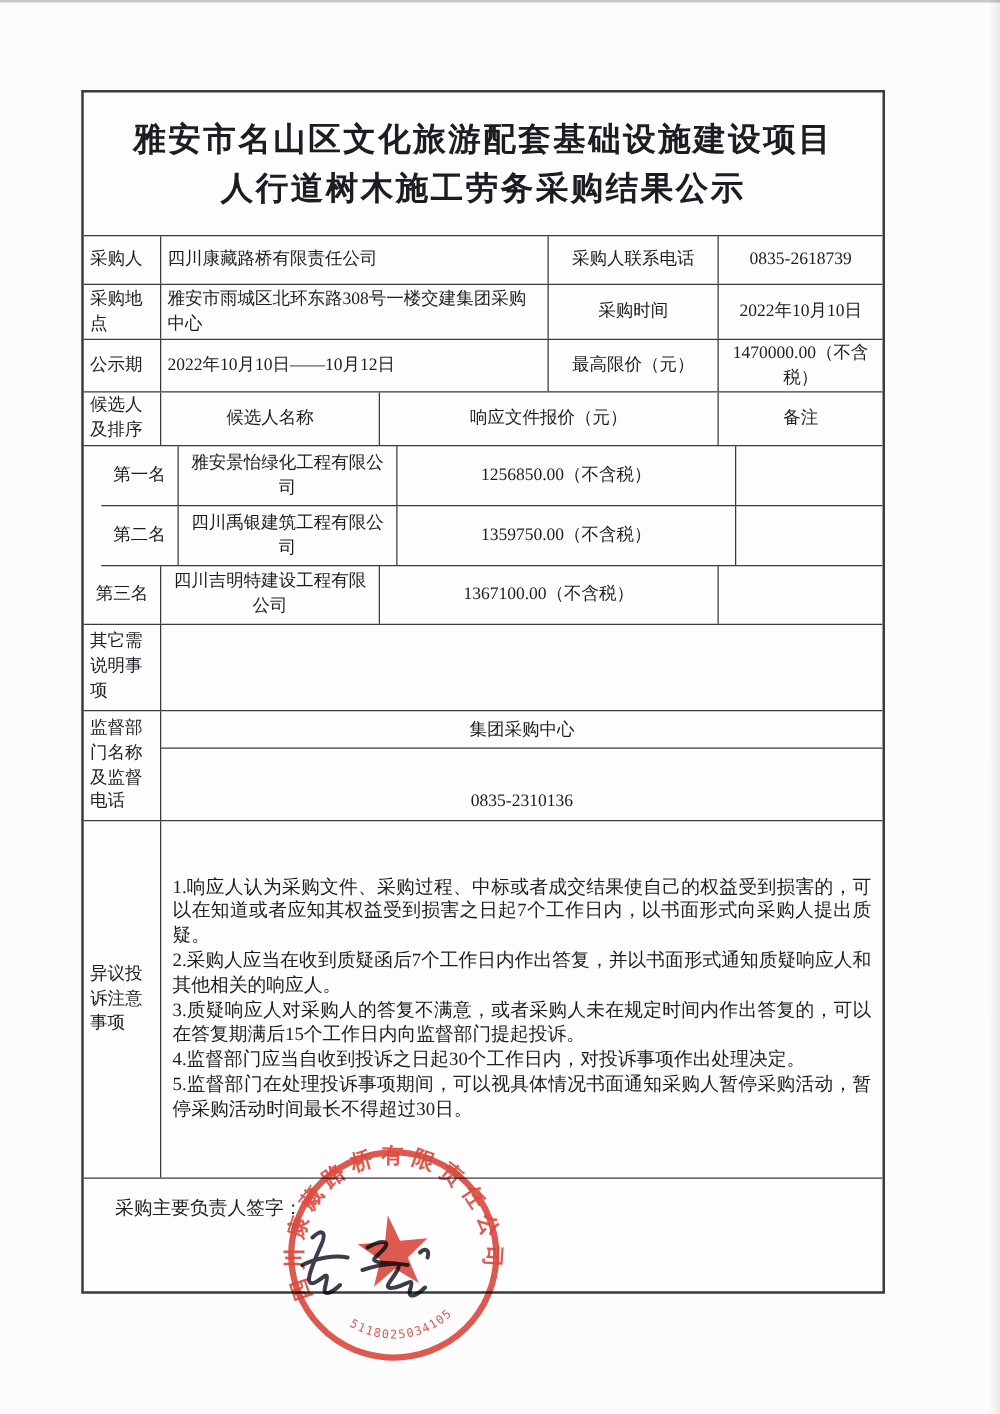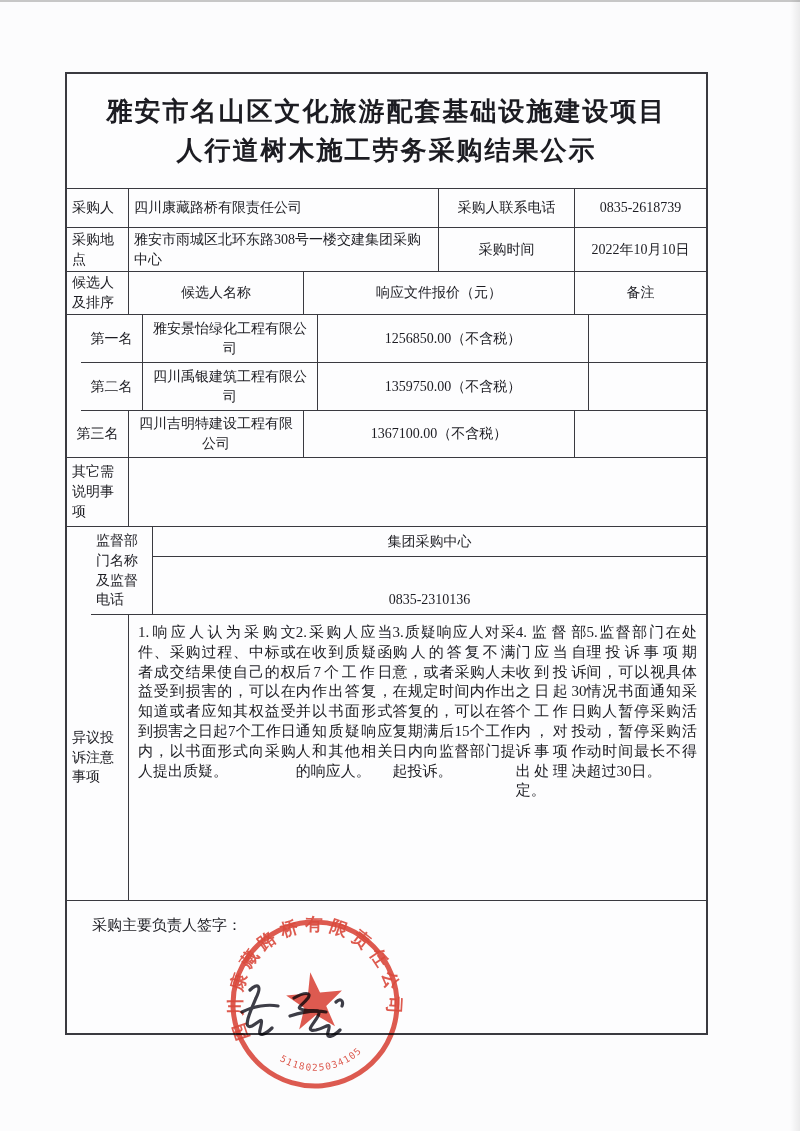--- a/index.html
+++ b/index.html
@@ -49,37 +49,37 @@
   .center { justify-content: center; text-align: center; }
   .r-title    { height: 115px; }
   .r-project  { height: 43px; }
   .r-purchaser{ height: 39px; }
   .r-location { height: 44px; }
   .r-publicity{ height: 42px; }
   .r-candhead { height: 43px; }
   .r-cand     { height: 48px; margin-left: 14px; }
   .r-cand3    { height: 47px; }
   .r-other    { height: 69px; }
-  .r-superv   { height: 88px; margin-left: 24px; }
+  .r-superv   { height: 88px; }
   .r-object   { height: 286px; }
   .r-sign     { height: 49px; }
   .title-cell {
     flex: 1; border-right: none;
     flex-direction: column; justify-content: center;
     font-size: 26px; font-weight: bold; letter-spacing: 2px;
     text-align: center; line-height: 1.5;
   }
   .subcol { flex: 1; display: flex; flex-direction: column; gap: 28px; }
   .subrow {
     flex: 1; display: flex; align-items: center; justify-content: center;
     font-size: 14px;
   }
   .subrow:first-child { border-bottom: 1px solid #3a3a40; }
   .objection-body {
-    flex: 1; display: flex; flex-direction: row; justify-content: center;
+    flex: 1; display: flex; flex-direction: column; justify-content: center;
     padding: 8px 9px;
   }
   .objection-body p { font-size: 15px; line-height: 1.32; text-align: justify; }
   .sign-cell { border-right: none; flex: 1; font-size: 15px; }
   .stamp-wrap {
     position: absolute; left: 226px; top: 915px;
     width: 178px; height: 178px;
     transform: rotate(-5deg);
     mix-blend-mode: multiply; opacity: .92;
     pointer-events: none;
@@ -115,20 +115,26 @@
       <div class="cell grow center">0835-2618739</div>
     </div>
 
     <div class="row r-location">
       <div class="cell lab">采购地点</div>
       <div class="cell w310">雅安市雨城区北环东路308号一楼交建集团采购中心</div>
       <div class="cell w136 center">采购时间</div>
       <div class="cell grow center">2022年10月10日</div>
     </div>
 
+    <div class="row r-publicity">
+      <div class="cell lab">公示期</div>
+      <div class="cell w310">2022年10月10日——10月12日</div>
+      <div class="cell w136 center">最高限价（元）</div>
+      <div class="cell grow center">1470000.00（不含税）</div>
+    </div>
 
     <div class="row r-candhead">
       <div class="cell lab">候选人及排序</div>
       <div class="cell w175 center">候选人名称</div>
       <div class="cell w271 center">响应文件报价（元）</div>
       <div class="cell grow center">备注</div>
     </div>
 
     <div class="row r-cand">
       <div class="cell lab center">第一名</div>

